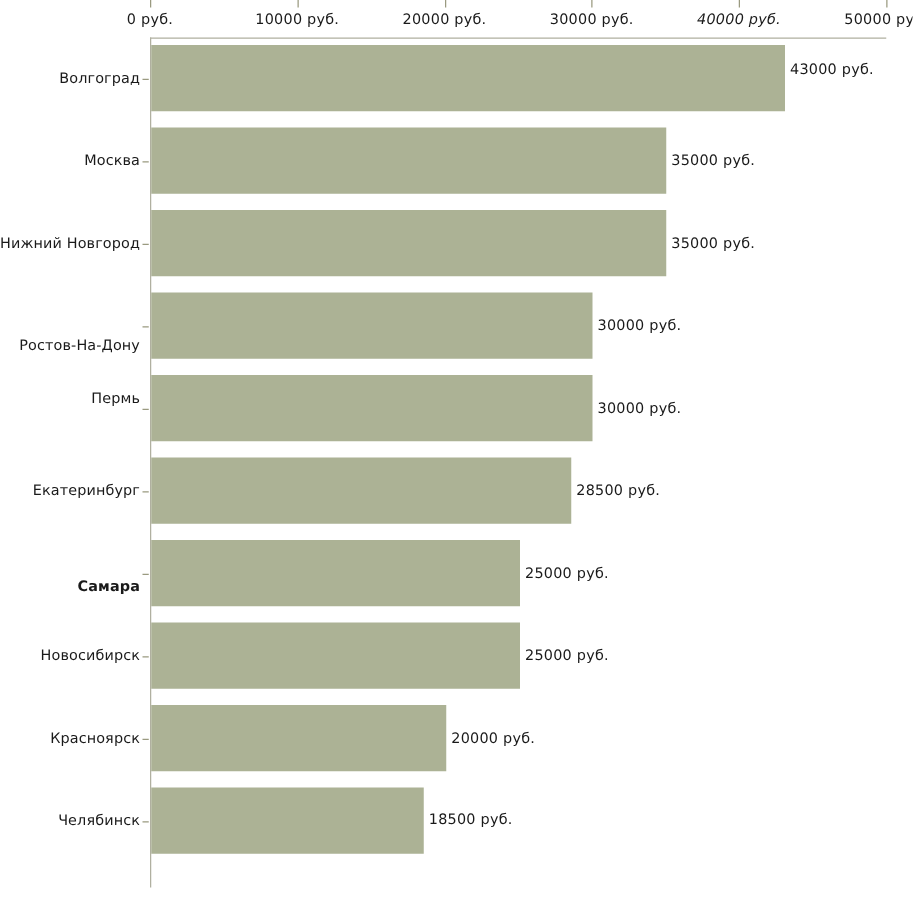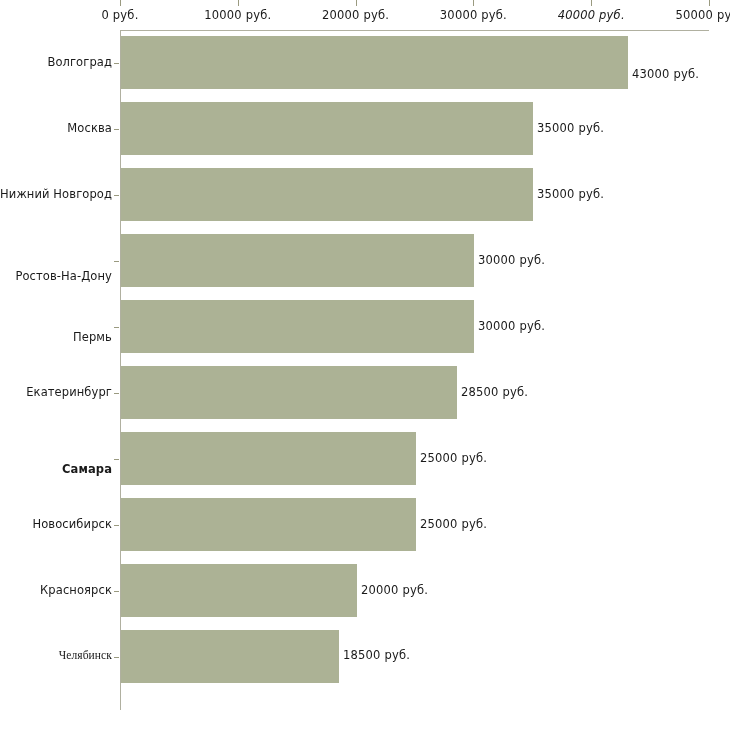--- a/index.html
+++ b/index.html
@@ -120,42 +120,42 @@
       <div class="y-tick" style="top: 459px;"></div>
       <div class="y-tick" style="top: 525px;"></div>
       <div class="y-tick" style="top: 591px;"></div>
       <div class="y-tick" style="top: 657px;"></div>
     </div>
   <div id="cat-labels">
       <div class="cat-label" style="top: 54.5px;">Волгоград</div>
       <div class="cat-label" style="top: 120.5px;">Москва</div>
       <div class="cat-label" style="top: 186.5px;">Нижний Новгород</div>
       <div class="cat-label" style="top: 252.5px; margin-top: 16px;">Ростов-На-Дону</div>
-      <div class="cat-label" style="top: 330px;">Пермь</div>
+      <div class="cat-label" style="top: 311px;">Пермь</div>
       <div class="cat-label" style="top: 384.5px;">Екатеринбург</div>
       <div class="cat-label" style="top: 462px; font-weight: bold;">Самара</div>
       <div class="cat-label" style="top: 516.5px;">Новосибирск</div>
       <div class="cat-label" style="top: 582.5px;">Красноярск</div>
-      <div class="cat-label" style="top: 648.5px; font-family: Liberation Serif, serif;">Челябинск</div>
+      <div class="cat-label" style="top: 648.5px;">Челябинск</div>
     </div>
 
   <div id="bars">
       <div class="bar" title="Волгоград: 43000 руб." style="top: 36px; height: 53px; width: 507px; background: rgb(172, 178, 149);"></div>
       <div class="bar" title="Москва: 35000 руб." style="top: 102px; height: 53px; width: 412px; background: rgb(172, 178, 149);"></div>
       <div class="bar" title="Нижний Новгород: 35000 руб." style="top: 168px; height: 53px; width: 412px; background: rgb(172, 178, 149);"></div>
       <div class="bar" title="Ростов-На-Дону: 30000 руб." style="top: 234px; height: 53px; width: 353px; background: rgb(172, 178, 149);"></div>
       <div class="bar" title="Пермь: 30000 руб." style="top: 300px; height: 53px; width: 353px; background: rgb(172, 178, 149);"></div>
       <div class="bar" title="Екатеринбург: 28500 руб." style="top: 366px; height: 53px; width: 336px; background: rgb(172, 178, 149);"></div>
       <div class="bar" title="Самара: 25000 руб." style="top: 432px; height: 53px; width: 295px; background: rgb(172, 178, 149);"></div>
       <div class="bar" title="Новосибирск: 25000 руб." style="top: 498px; height: 53px; width: 295px; background: rgb(172, 178, 149);"></div>
       <div class="bar" title="Красноярск: 20000 руб." style="top: 564px; height: 53px; width: 236px; background: rgb(172, 178, 149);"></div>
       <div class="bar" title="Челябинск: 18500 руб." style="top: 630px; height: 53px; width: 218px; background: rgb(172, 178, 149);"></div>
     </div>
   <div id="bar-values">
-      <div class="bar-value" style="left: 632px; top: 67px;">43000 руб.</div>
+      <div class="bar-value" style="left: 632px; top: 48px;">43000 руб.</div>
       <div class="bar-value" style="left: 537px; top: 120.5px;">35000 руб.</div>
       <div class="bar-value" style="left: 537px; top: 186.5px;">35000 руб.</div>
       <div class="bar-value" style="left: 478px; top: 252.5px;">30000 руб.</div>
       <div class="bar-value" style="left: 478px; top: 318.5px;">30000 руб.</div>
       <div class="bar-value" style="left: 461px; top: 384.5px;">28500 руб.</div>
       <div class="bar-value" style="left: 420px; top: 450.5px;">25000 руб.</div>
       <div class="bar-value" style="left: 420px; top: 516.5px;">25000 руб.</div>
       <div class="bar-value" style="left: 361px; top: 582.5px;">20000 руб.</div>
       <div class="bar-value" style="left: 343px; top: 648px;">18500 руб.</div>
     </div>

